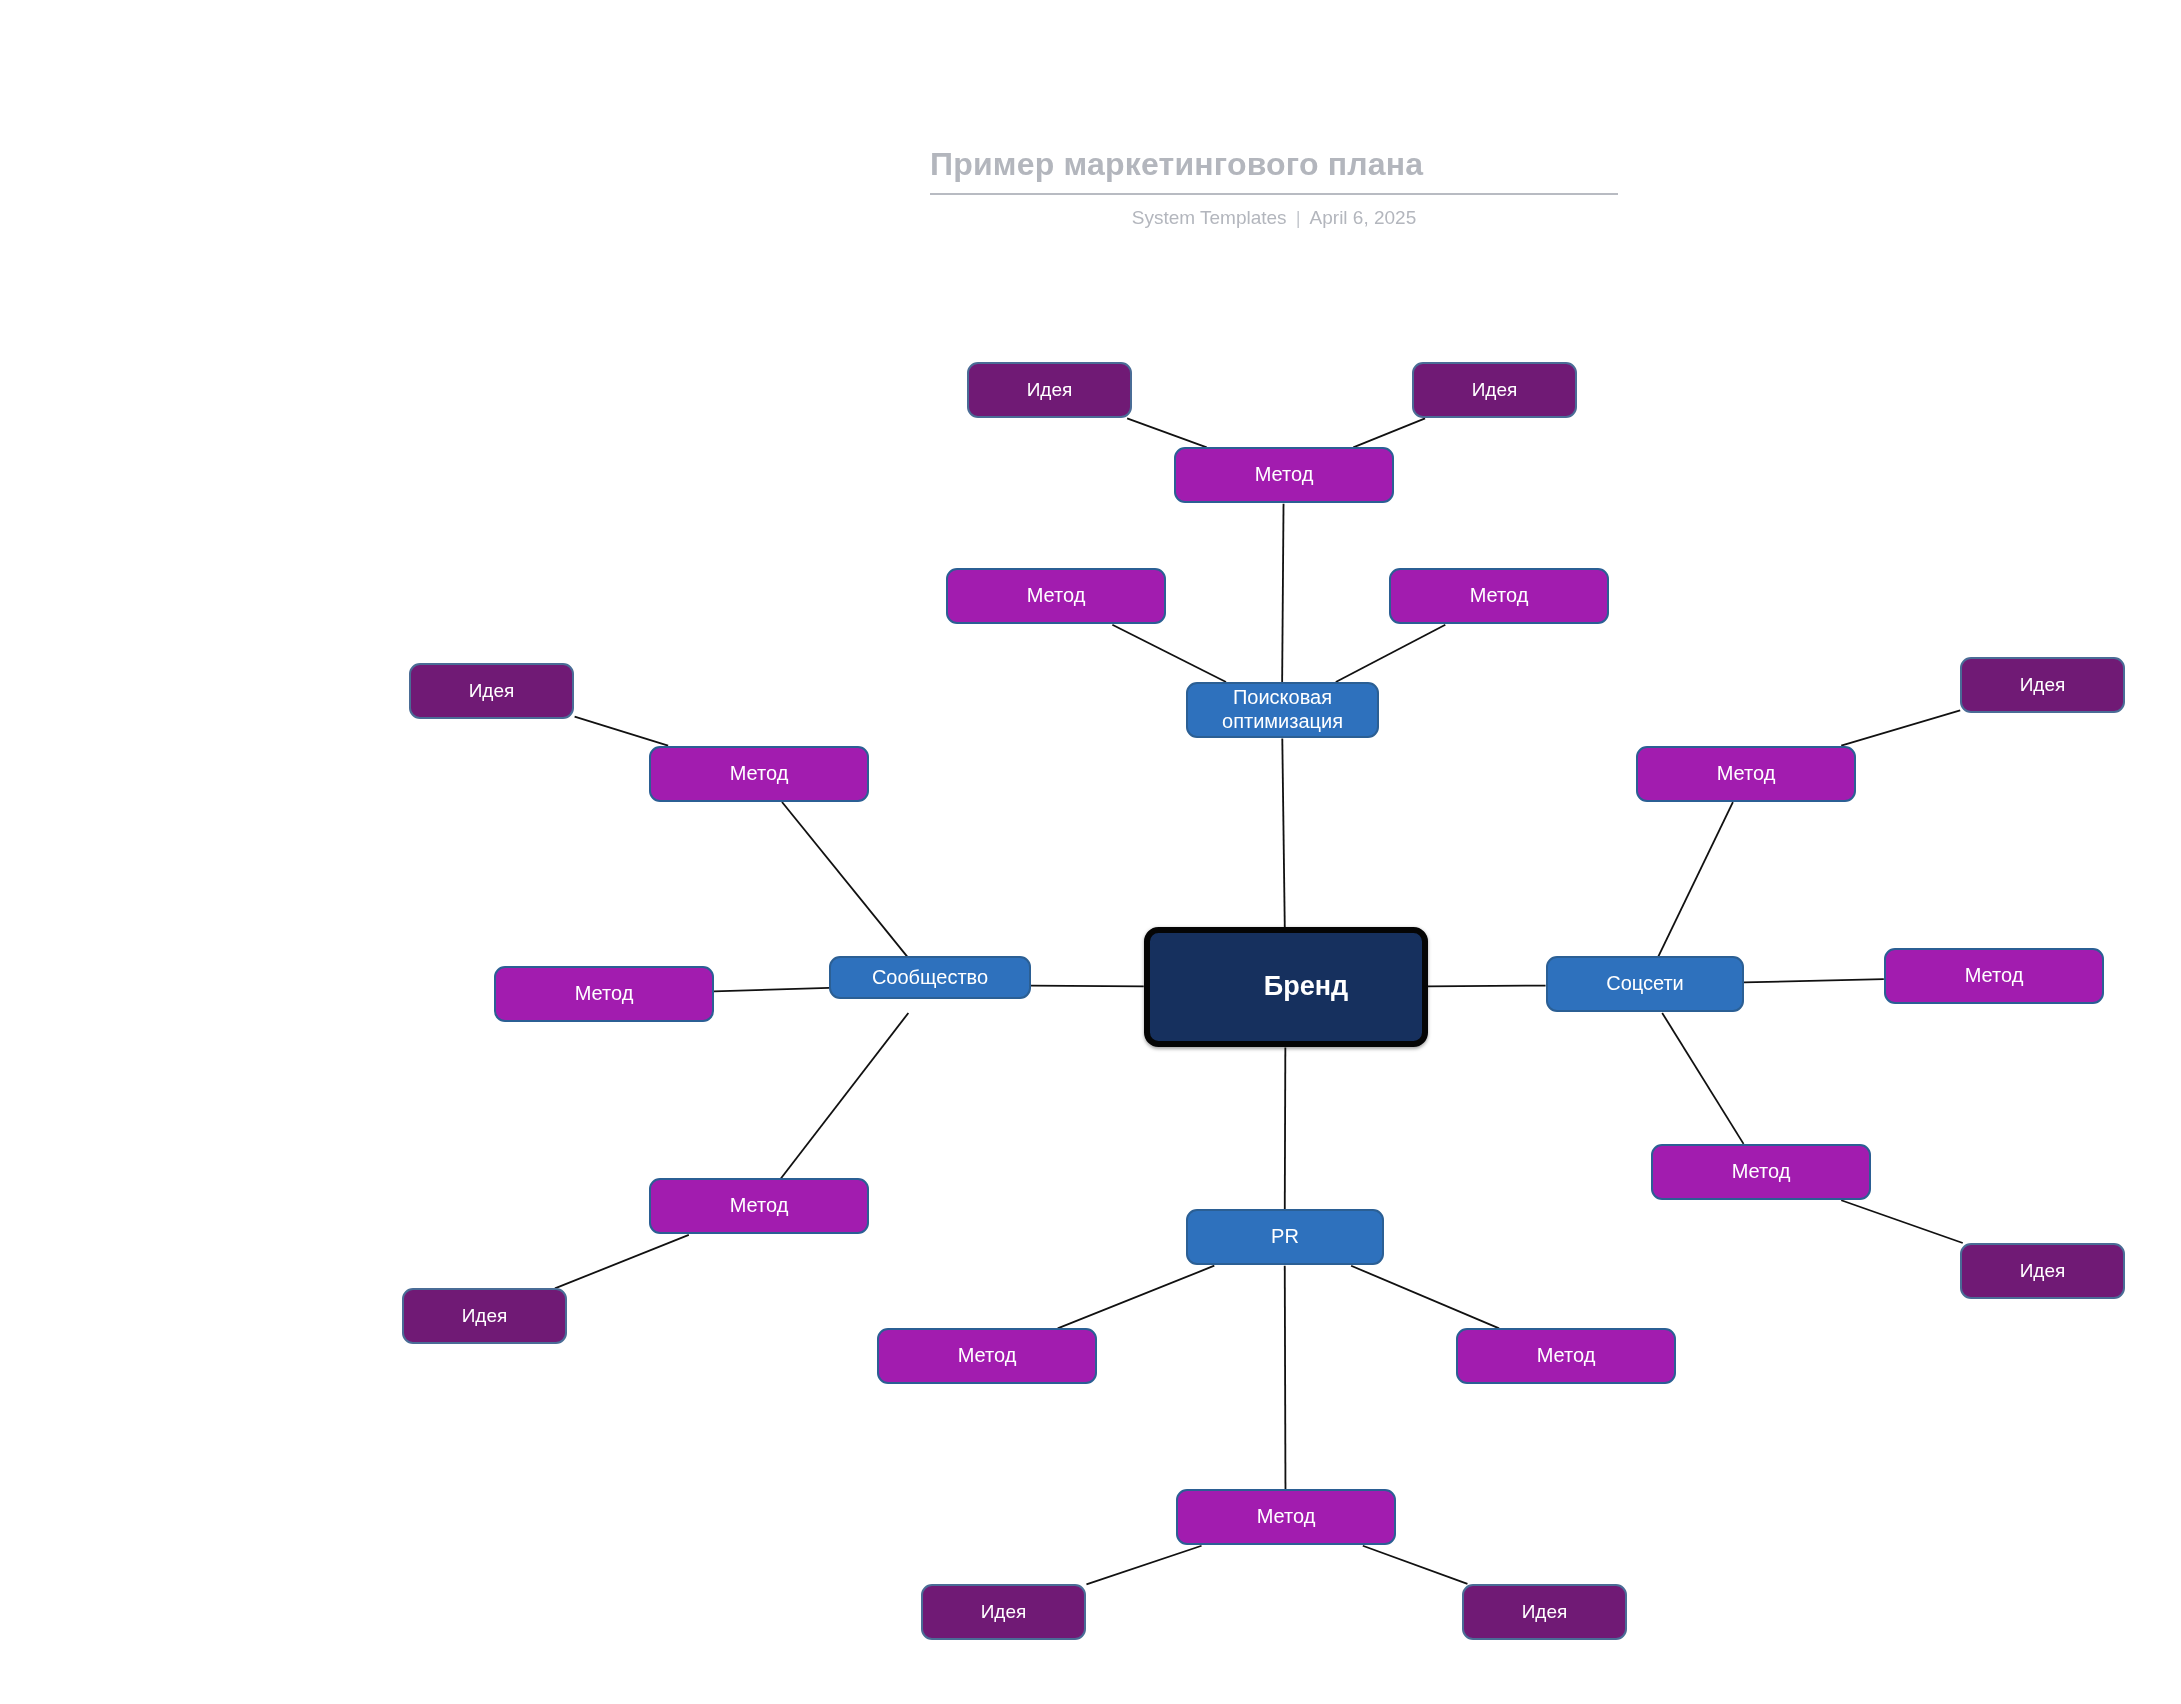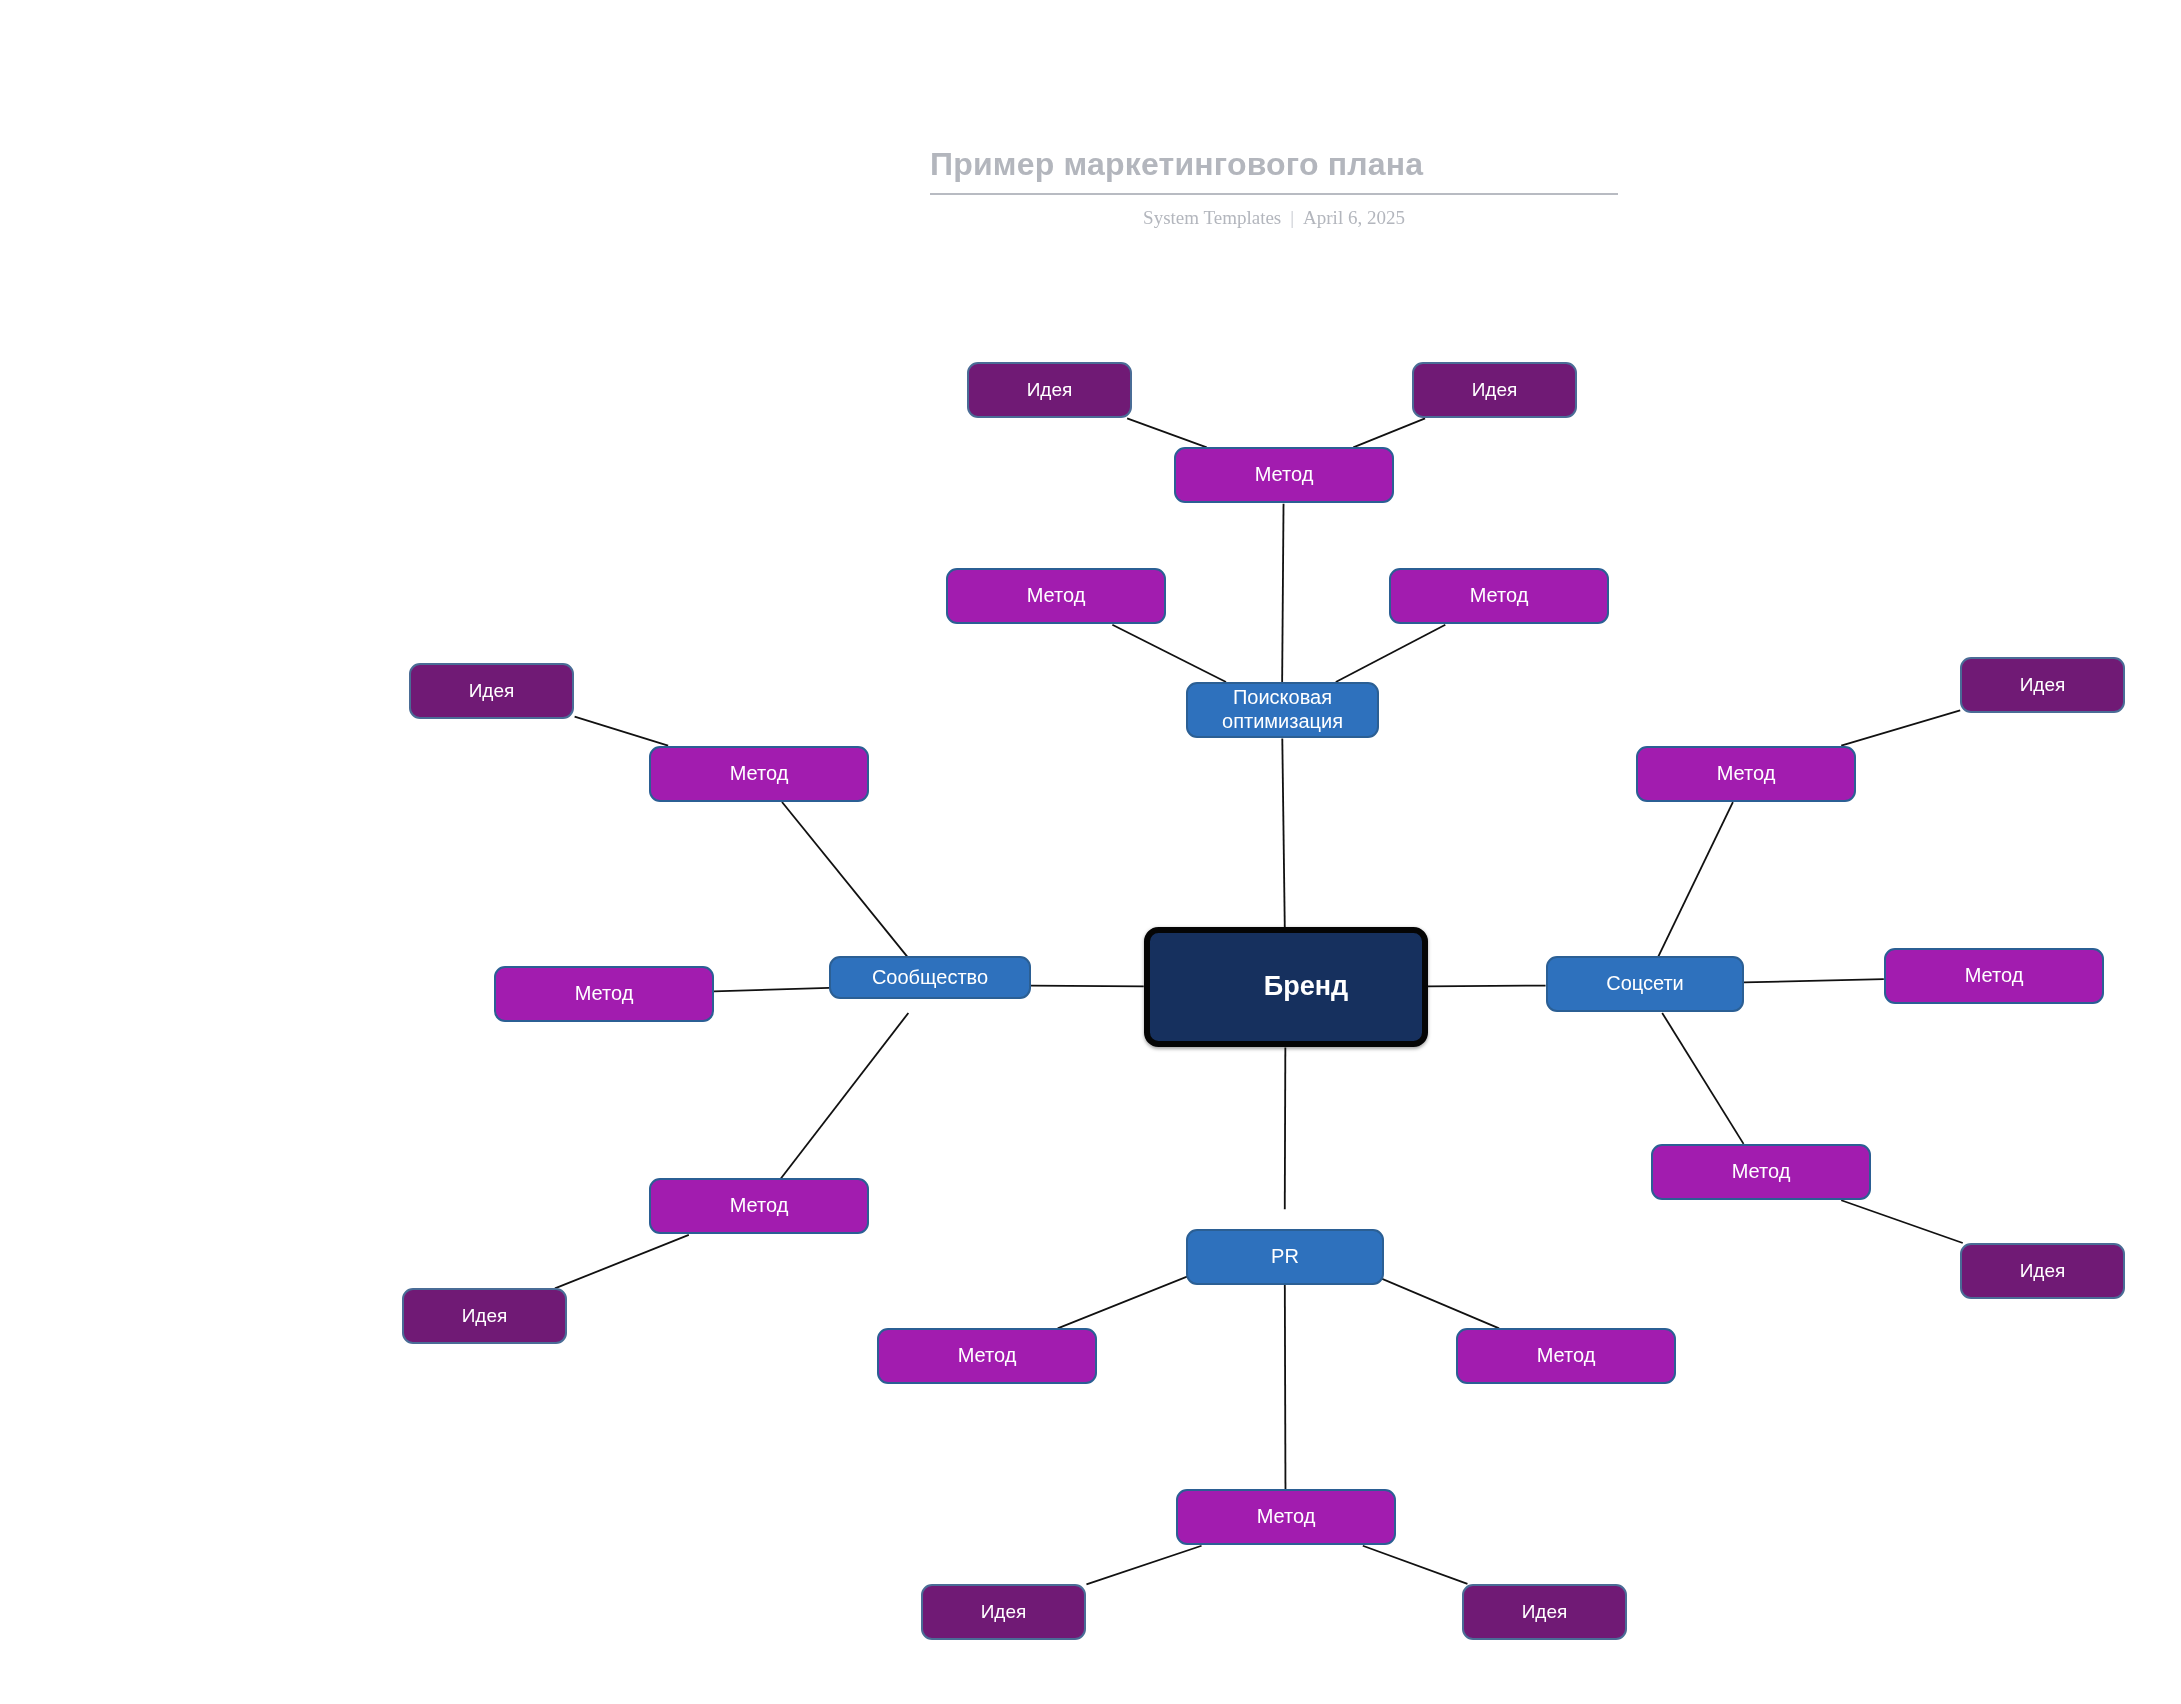--- a/index.html
+++ b/index.html
@@ -46,21 +46,20 @@
   }
   #doc-meta {
     position: absolute;
     left: 930px;
     top: 207px;
     width: 688px;
     text-align: center;
     font-size: 19px;
     color: #b3b6bd;
     white-space: nowrap;
-    font-family: Liberation Serif, serif;
   }
   #doc-meta .sep {
     display: inline-block;
     margin: 0 9px;
     color: #c7cad0;
   }
 
   
   #mindmap {
     position: absolute;
@@ -212,21 +211,21 @@
       </div>
       <div class="node method" style="left: 649px; top: 1178px; width: 220px; height: 56px;">
         <span class="node-label">Метод</span>
       </div>
       <div class="node idea" style="left: 409px; top: 663px; width: 165px; height: 56px;">
         <span class="node-label">Идея</span>
       </div>
       <div class="node idea" style="left: 402px; top: 1288px; width: 165px; height: 56px;">
         <span class="node-label">Идея</span>
       </div>
-      <div class="node branch" style="left: 1186px; top: 1209px; width: 198px; height: 56px; margin-top: 20px;">
+      <div class="node branch" style="left: 1186px; top: 1209px; width: 198px; height: 56px;">
         <span class="node-label">PR</span>
       </div>
       <div class="node method" style="left: 877px; top: 1328px; width: 220px; height: 56px;">
         <span class="node-label">Метод</span>
       </div>
       <div class="node method" style="left: 1456px; top: 1328px; width: 220px; height: 56px;">
         <span class="node-label">Метод</span>
       </div>
       <div class="node method" style="left: 1176px; top: 1489px; width: 220px; height: 56px;">
         <span class="node-label">Метод</span>

